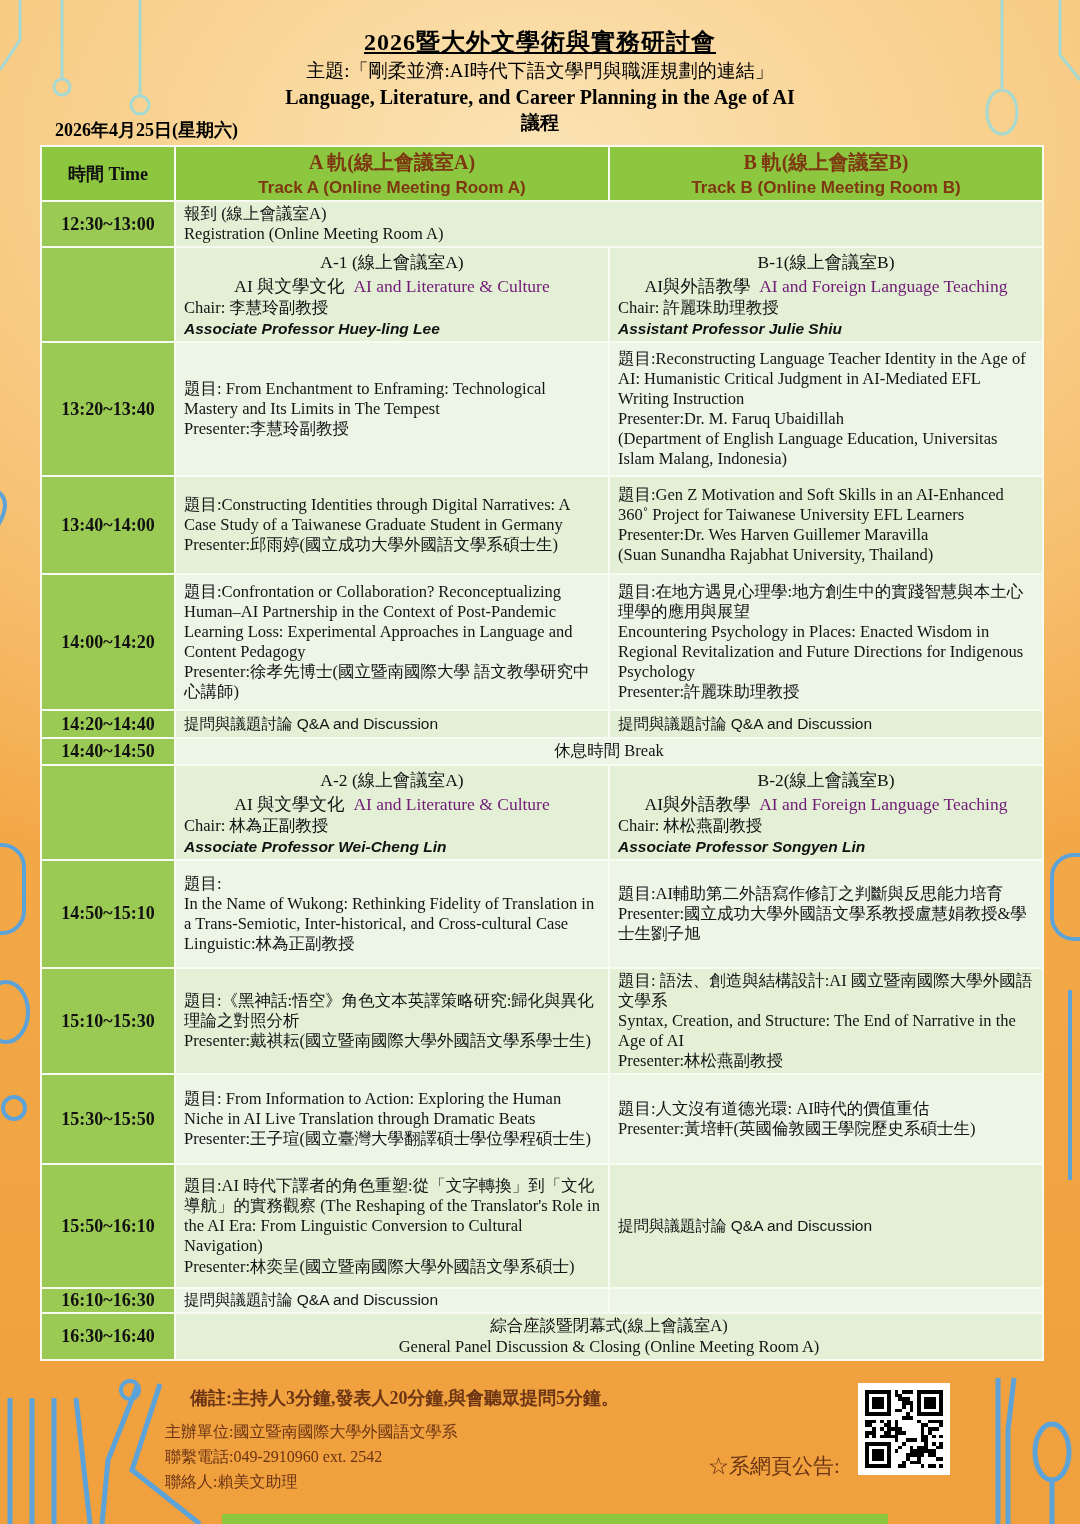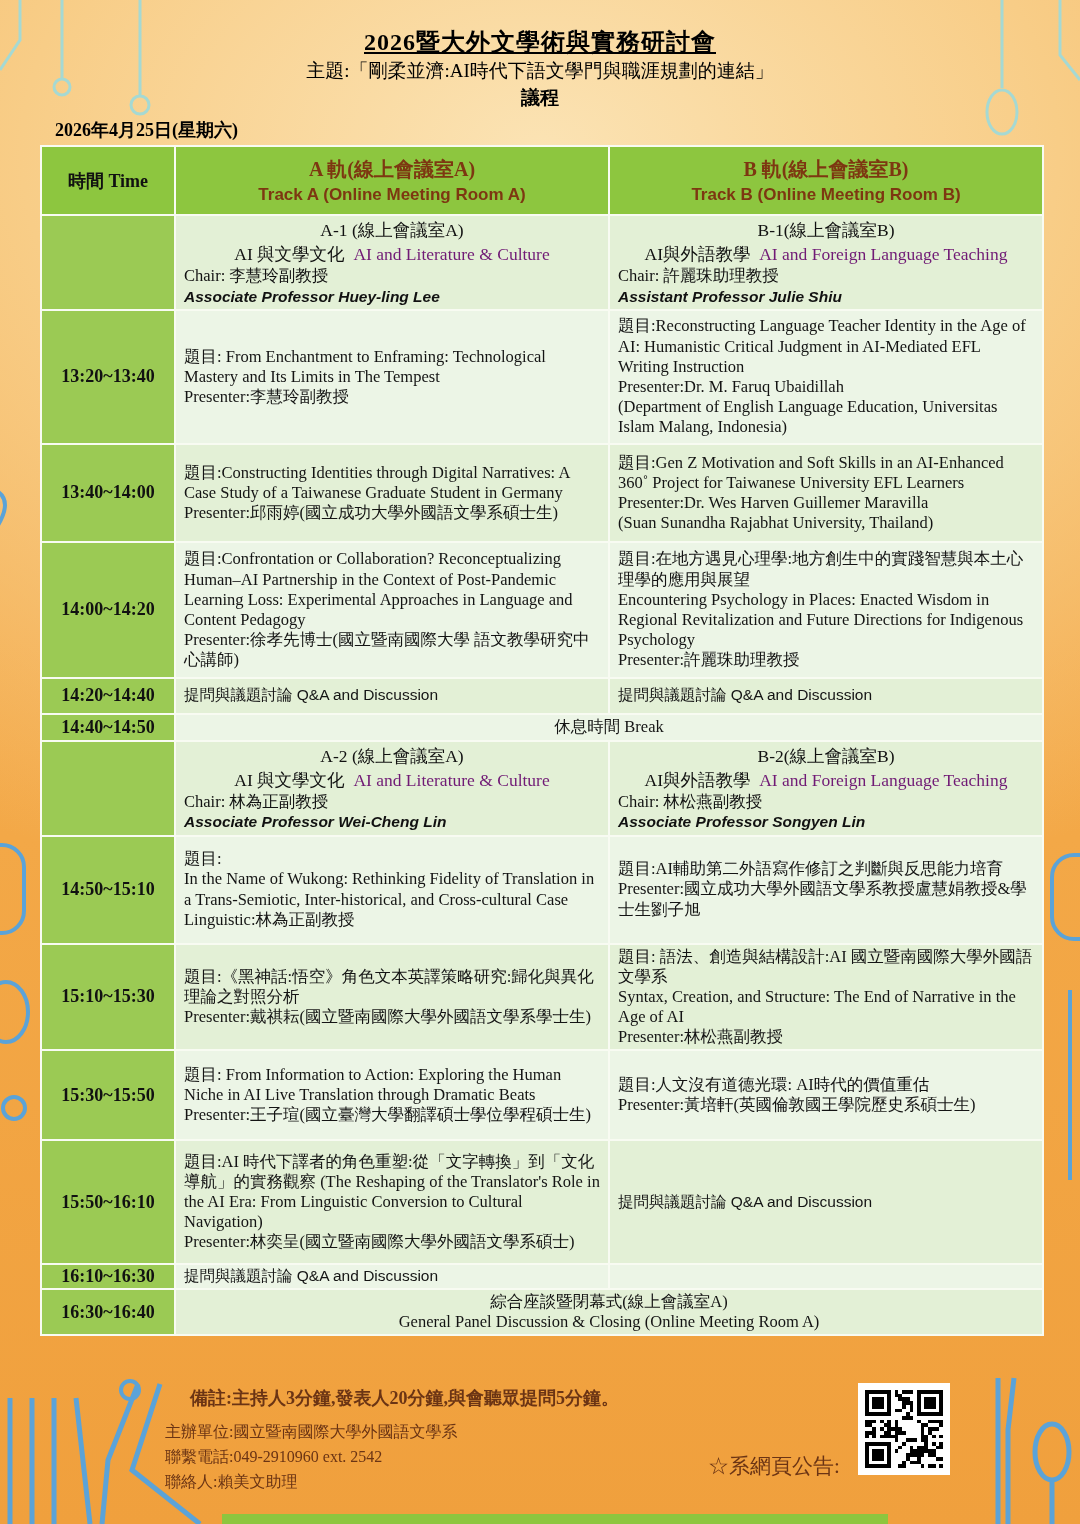--- a/index.html
+++ b/index.html
@@ -27,21 +27,21 @@
   .subtitle{font-size:19px; }
   .subtitle-en{font-size:20px; font-weight:bold; margin-top:2px;}
   .agenda{font-size:19px; font-weight:bold; margin-top:1px;}
   .date{position:absolute; left:55px; top:118px; font-size:18px; font-weight:bold; color:#000;}
 
   table.schedule{
     position:absolute; left:40px; top:145px; width:1000px;
     border-collapse:separate; border-spacing:2px;
     background:var(--grid-white); table-layout:fixed;
   }
-  thead tr{height:67px;}
+  thead tr{height:53px;}
   th{background:var(--header-green); vertical-align:middle; font-weight:bold;}
   .th-time{color:#111; font-size:18px; font-family:"Liberation Serif",serif;}
   .th-track .zh{color:var(--accent-brown); font-size:20px; font-family:"Liberation Serif",serif;}
   .th-track .en{color:var(--accent-brown); font-size:17px; font-family:"Liberation Sans",sans-serif; margin-top:2px;}
   td.time{
     background:var(--time-green); text-align:center; vertical-align:middle;
     font-weight:bold; font-size:18px; color:#111;
   }
   td.cell{vertical-align:middle; padding:2px 8px;}
   tr.shade-a td.cell{background:var(--row-a);}
@@ -96,20 +96,21 @@
   <ellipse class="c-blue" stroke-width="5" cx="1052" cy="1452" rx="17" ry="28"></ellipse>
   <path class="c-blue" stroke-width="5" d="M1052,1480 V1524"></path>
   <ellipse class="c-blue" stroke-width="4" cx="1006" cy="1312" rx="13" ry="21"></ellipse>
   <rect class="c-blue" stroke-width="4" x="1052" y="855" width="60" height="84" rx="22"></rect>
   <path class="c-blue" stroke-width="4" d="M1070,990 V1180"></path>
 </svg>
 
 <div class="titleblock">
   <div class="title">2026暨大外文學術與實務研討會</div>
   <div class="subtitle">主題:「剛柔並濟:AI時代下語文學門與職涯規劃的連結」</div>
+  <div class="subtitle-en">Language, Literature, and Career Planning in the Age of AI</div>
   <div class="agenda">議程</div>
 </div>
 <div class="date">2026年4月25日(星期六)</div>
 
 <table class="schedule">
   <colgroup>
       <col style="width:132px">
       <col style="width:432px">
       <col style="width:432px">
     </colgroup>
@@ -120,20 +121,29 @@
         <div class="zh">A 軌(線上會議室A)</div>
         <div class="en">Track A (Online Meeting Room A)</div>
       </th>
       <th class="th-track">
         <div class="zh">B 軌(線上會議室B)</div>
         <div class="en">Track B (Online Meeting Room B)</div>
       </th>
     </tr>
   </thead>
   <tbody>
+      <tr class="shade-a" style="height: 43px;">
+        <td class="time">12:30~13:00</td>
+        <td class="cell" colspan="2">
+          <div class="cellwrap">
+            <div class="line">報到 (線上會議室A)</div>
+            <div class="line">Registration (Online Meeting Room A)</div>
+          </div>
+        </td>
+      </tr>
       <tr class="shade-a" style="height: 80px; margin-left: 43px;">
         <td class="time"></td>
         <td class="cell">
           <div class="cellwrap">
             <div class="sess-code">A-1 (線上會議室A)</div>
             <div class="sess-topic"><span class="zh">AI 與文學文化</span><span class="en"> AI and Literature &amp; Culture</span></div>
             <div class="chair">Chair: 李慧玲副教授</div>
             <div class="chair-en">Associate Professor Huey-ling Lee</div>
           </div>
         </td>
@@ -187,21 +197,21 @@
           </div>
         </td>
         <td class="cell">
           <div class="cellwrap">
             <div class="line">題目:在地方遇見心理學:地方創生中的實踐智慧與本土心理學的應用與展望</div>
             <div class="line">Encountering Psychology in Places: Enacted Wisdom in Regional Revitalization and Future Directions for Indigenous Psychology</div>
             <div class="line">Presenter:許麗珠助理教授</div>
           </div>
         </td>
       </tr>
-      <tr class="shade-a" style="height: 34px;">
+      <tr class="shade-a" style="height: 26px;">
         <td class="time">14:20~14:40</td>
         <td class="cell">
           <div class="cellwrap">
             <div class="line qa">提問與議題討論 Q&amp;A and Discussion</div>
           </div>
         </td>
         <td class="cell">
           <div class="cellwrap">
             <div class="line qa">提問與議題討論 Q&amp;A and Discussion</div>
           </div>

